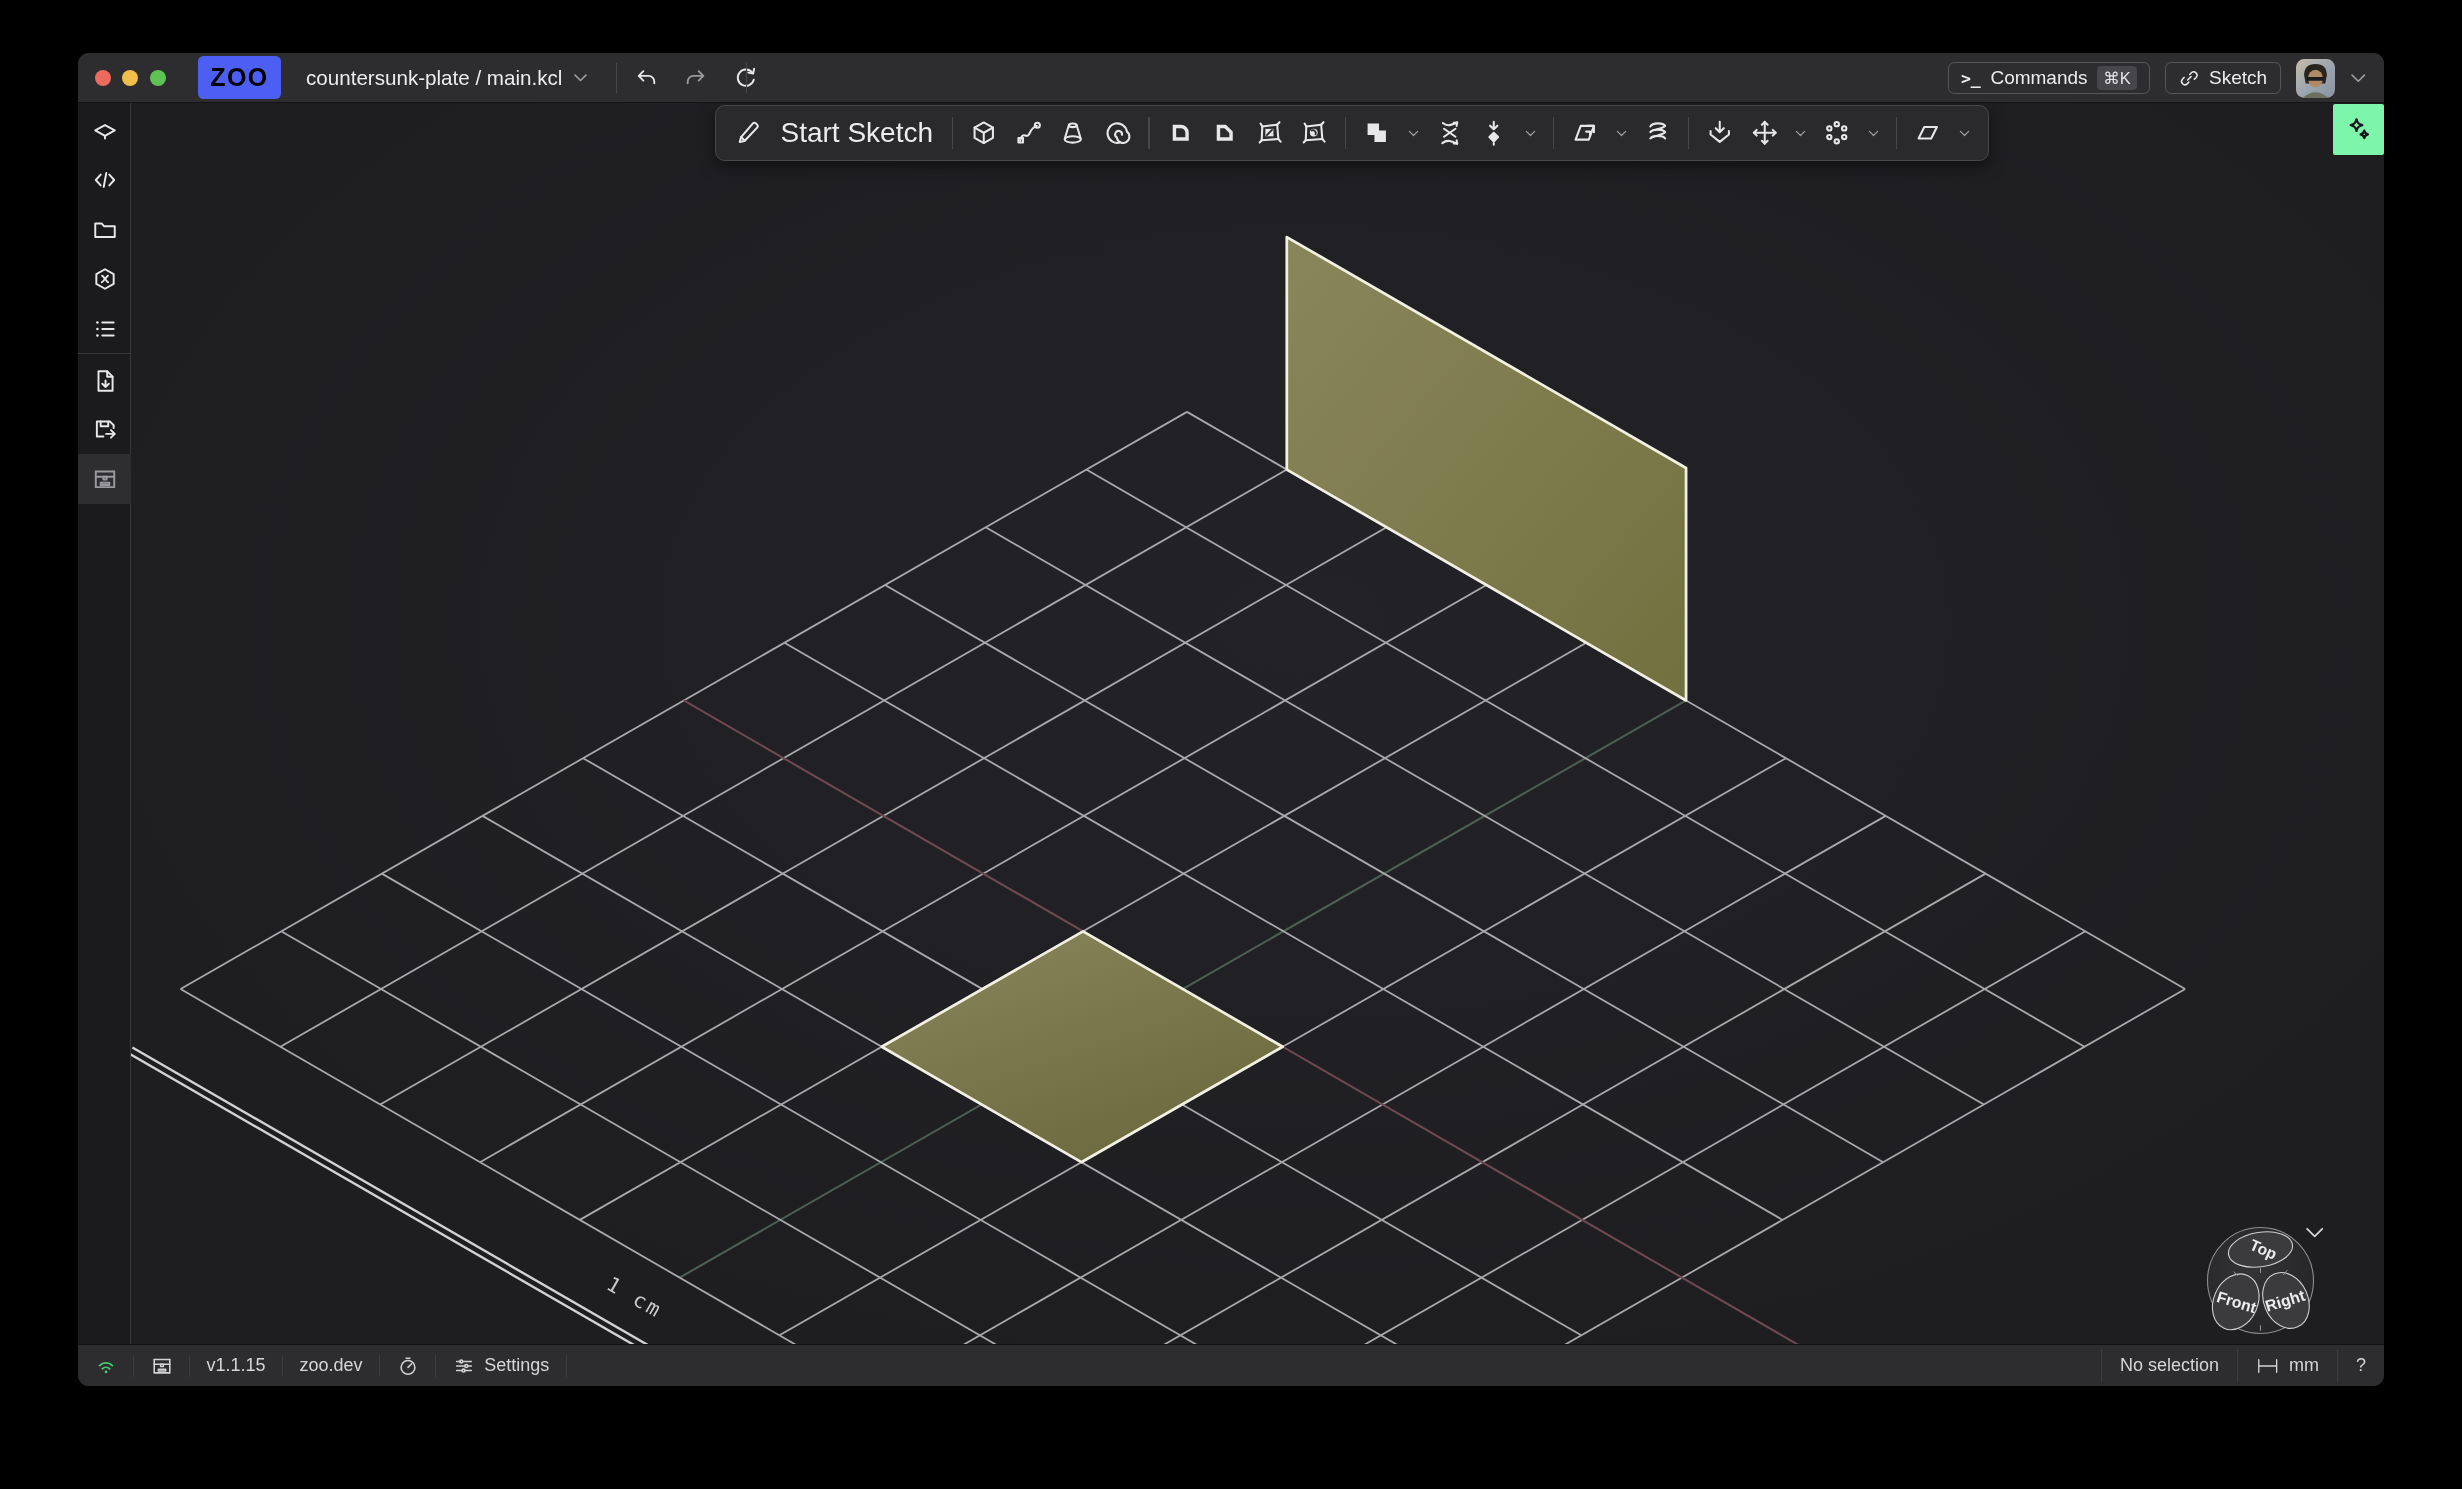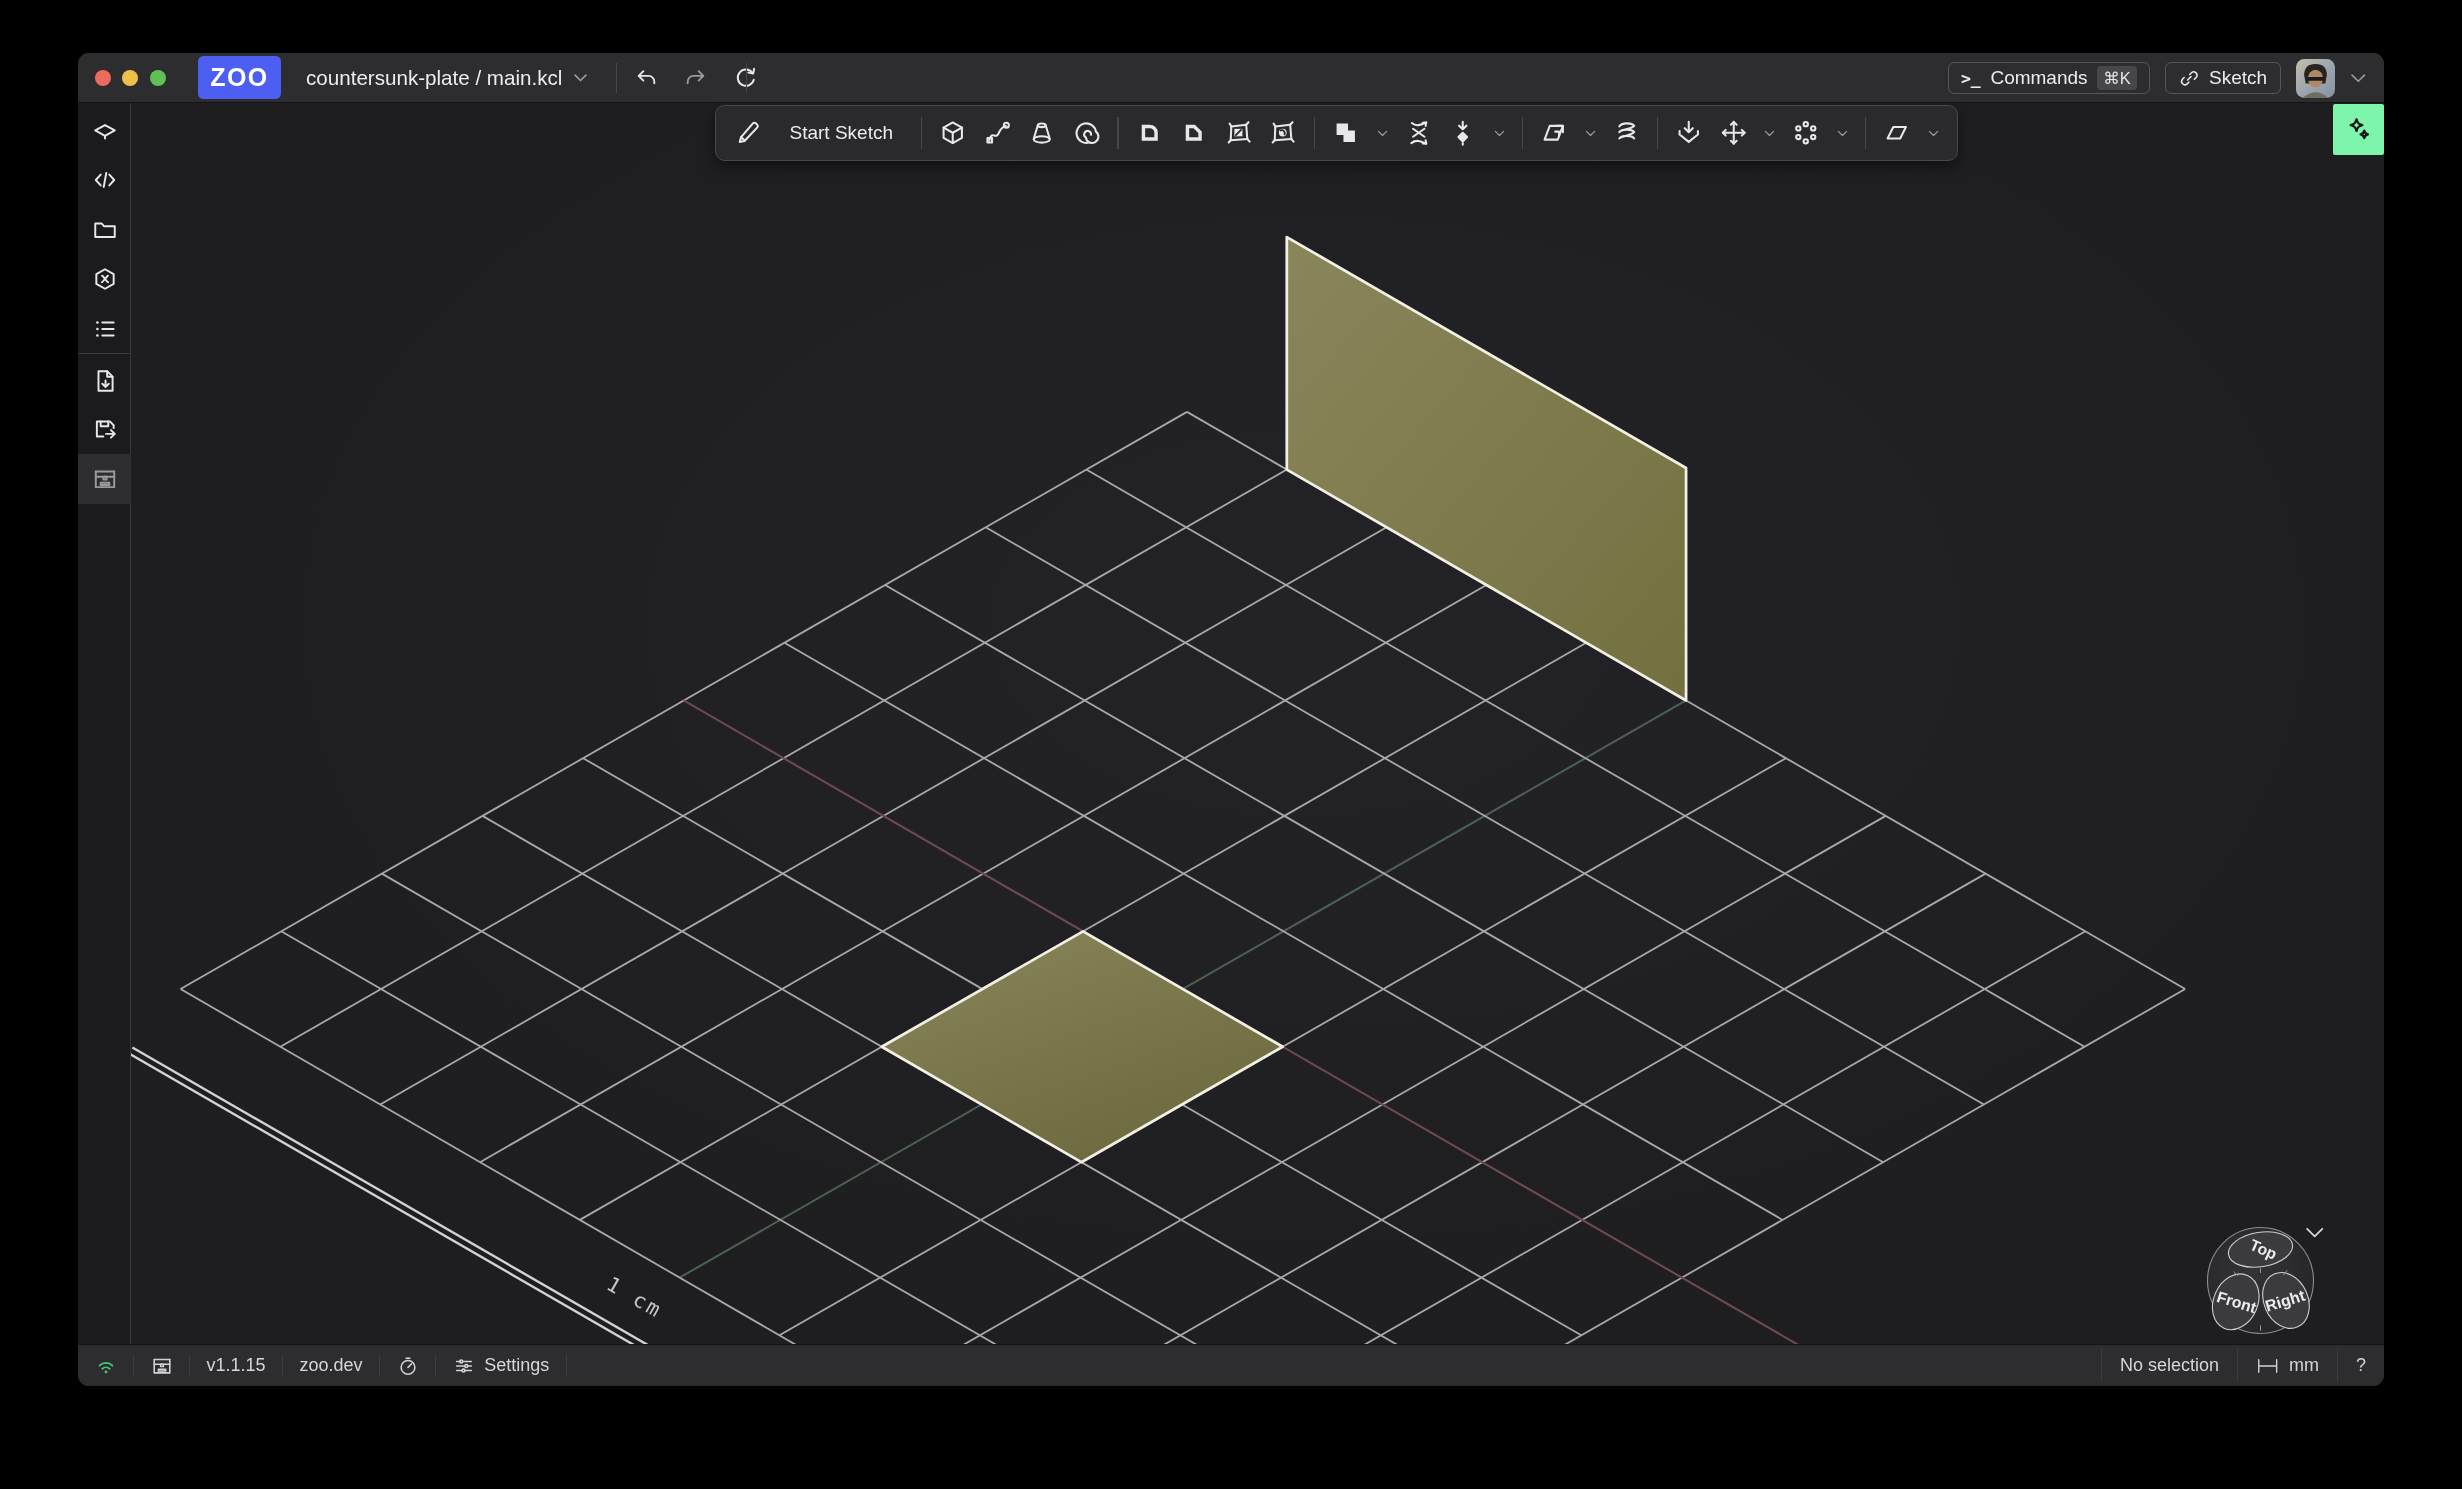--- a/index.html
+++ b/index.html
@@ -3,21 +3,21 @@
 <meta charset="utf-8">
 <style>
   * { margin:0; padding:0; box-sizing:border-box; }
   html,body { width:2462px; height:1490px; background:#000; font-family:"Liberation Sans",sans-serif; }
   .window { position:absolute; left:78px; top:53px; width:2306px; height:1333px; background:#202023; border-radius:11px; overflow:hidden; }
 
   
   .titlebar { position:relative; height:50px; background:#2d2d2f; border-bottom:1.4px solid #131315; }
   .lights { position:absolute; left:16.5px; top:0; height:50px; display:flex; align-items:center; gap:11.7px; }
   .light { width:16px; height:16px; border-radius:50%; }
-  .logo { position:absolute; left:120px; top:3.4px; width:83px; height:43px; border-radius:5.5px; background:#4C5FF2; color:#ffffff; font-weight:900; font-size:25px; letter-spacing:1.4px; display:flex; align-items:center; justify-content:center; }
+  .logo { position:absolute; left:120px; top:3.4px; width:83px; height:43px; border-radius:5.5px; background:#4C5FF2; color:#000000; font-weight:900; font-size:25px; letter-spacing:1.4px; display:flex; align-items:center; justify-content:center; }
   .proj { position:absolute; left:228px; top:0; height:50px; display:flex; align-items:center; gap:11px; color:#ededef; font-size:20.6px; }
   .tb-div { position:absolute; top:10.3px; width:1.4px; height:30px; background:#48484b; }
   .hist { position:absolute; left:550px; top:0; height:50px; display:flex; align-items:center; gap:13.8px; }
   .icon-btn { width:36px; height:36px; display:flex; align-items:center; justify-content:center; border-radius:5.5px; }
   .tb-right { position:absolute; right:18px; top:0; height:50px; display:flex; align-items:center; gap:15px; }
   .chrome-btn { height:32px; display:flex; align-items:center; gap:9.6px; padding:0 12.4px; border:1.4px solid #565659; border-radius:6.2px; color:#ececee; font-size:19px; }
   .prompt { font-family:"DejaVu Sans Mono",monospace; font-size:16.5px; font-weight:bold; color:#ececee; }
   .kbd { background:#47474b; border-radius:4.1px; padding:2.1px 6.2px; font-size:16.5px; color:#e6e6e8; }
   .avatar { width:39px; height:39px; border-radius:8.3px; overflow:hidden; background:linear-gradient(135deg,#c7bda9 0%,#9aa4b0 55%,#8a93a0 100%); position:relative; }
   .avatar svg { position:absolute; inset:0; }
@@ -27,21 +27,21 @@
   .sidebar { position:relative; width:53px; background:#1b1b1d; border-right:1.4px solid #39393c; flex:none; }
   .side-ic { position:absolute; left:0; width:53px; height:43px; display:flex; align-items:center; justify-content:center; }
   .side-hr { position:absolute; left:0; width:53px; height:1.4px; background:#3a3a3d; }
   .side-active { position:absolute; left:0; width:53px; height:50px; background:#2e2e31; }
 
   .viewport { position:relative; flex:1; background:radial-gradient(ellipse at 52% 42%, #232226 0%, #1e1d20 75%); overflow:hidden; }
   #scene { position:absolute; left:0; top:0; }
 
   
   .toolbar { position:absolute; left:584px; top:2.1px; height:56px; background:#2a2a2c; border:1.4px solid #48484b; border-radius:9.6px; display:flex; align-items:center; padding:0 18px; gap:17px; box-shadow:0 5.5px 15px rgba(0,0,0,.5); }
-  .toolbar .lbl { color:#ececee; font-size:19px; white-space:nowrap; margin:0 11px; }
+  .toolbar .lbl { color:#ececee; font-size:28px; white-space:nowrap; margin:0 2px; }
   .tsep { width:1.4px; height:32px; background:#47474a; flex:none; }
   .ti { width:27.5px; height:27.5px; flex:none; display:flex; align-items:center; justify-content:center; }
   .chev { flex:none; display:flex; }
 
   .ai-btn { position:absolute; right:0; top:1.4px; width:51px; height:51px; background:#7DF5AB; border-radius:2.1px; display:flex; align-items:center; justify-content:center; }
 
   .gizmo { position:absolute; left:2071px; top:1119px; }
   .gizmo-chev { position:absolute; left:2172px; top:1123px; }
 
   

